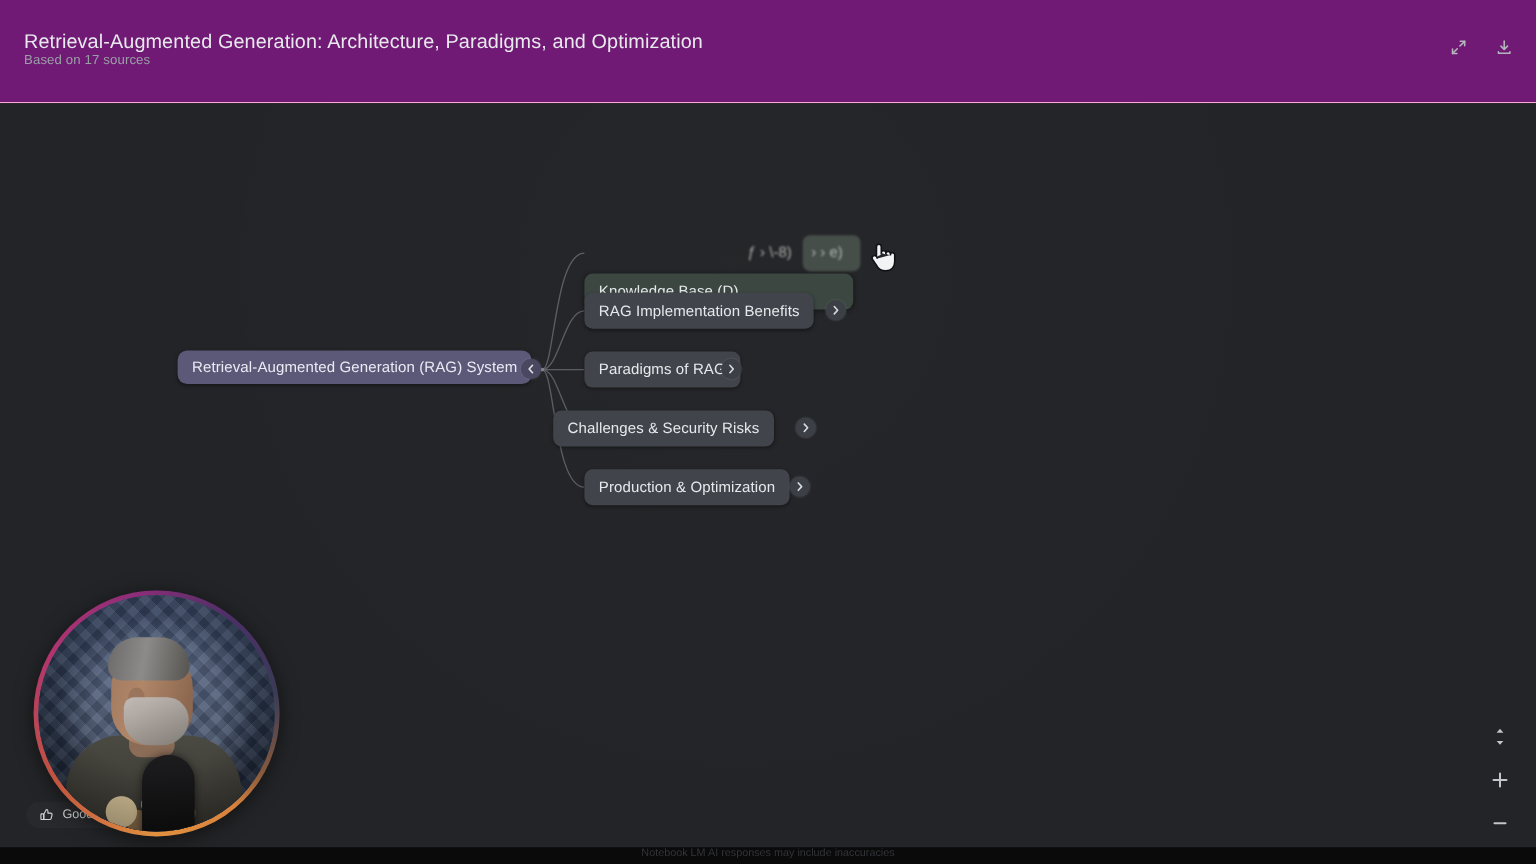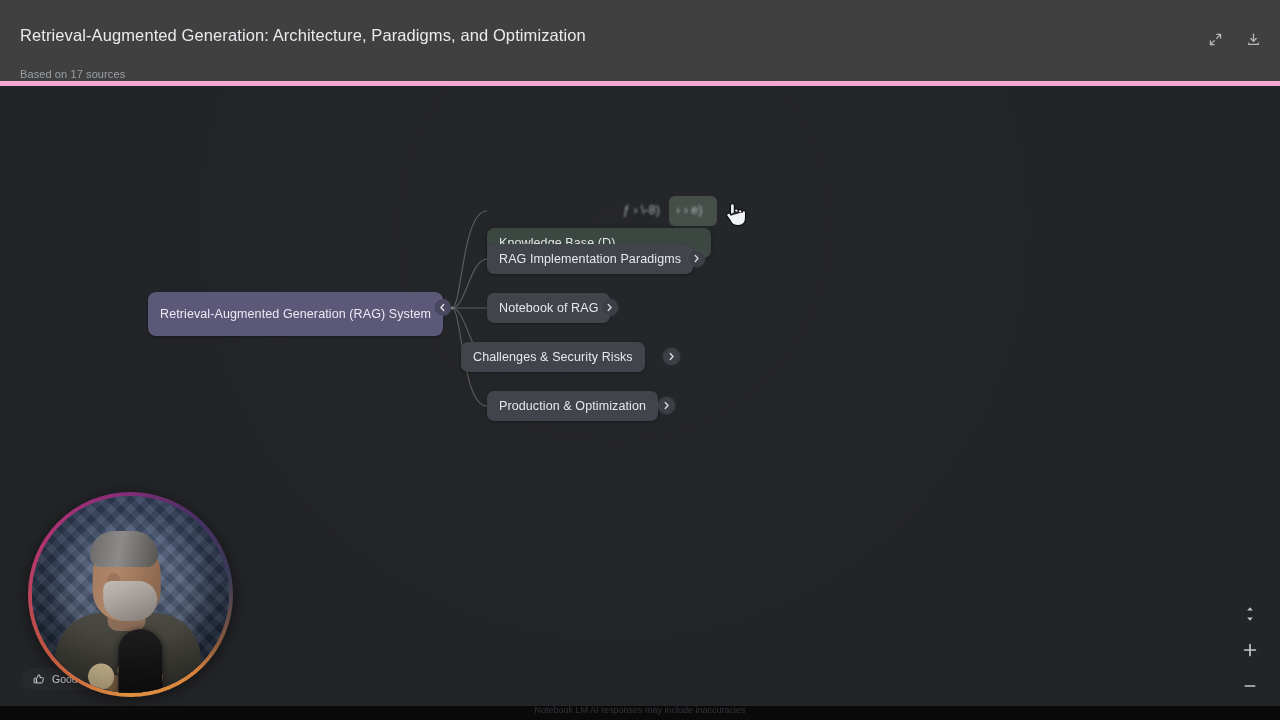--- a/index.html
+++ b/index.html
@@ -10,31 +10,31 @@
   }
   #app {
     position:relative; width:1280px; height:720px;
     background:#1f2023;
     overflow:hidden;
   }
 
   
   .header {
     position:absolute; top:0; left:0; width:1280px; height:86px;
-    background:#404040;
-    border-bottom:5px solid #f9a8d4;
+    background:#701a75;
+    border-bottom:1px solid #f9a8d4;
     padding-left:21px;
   }
   .header-title {
     position:absolute; left:20px; top:26px;
     font-size:16.5px; font-weight:400; color:#e8eaed;
     letter-spacing:0.1px; white-space:nowrap;
   }
   .header-sub {
-    position:absolute; left:20px; top:68px;
+    position:absolute; left:20px; top:44px;
     font-size:11px; color:#9aa0a6; letter-spacing:0.1px;
   }
   .header-actions {
     position:absolute; right:14px; top:26px;
     display:flex; align-items:center; gap:12px;
   }
   .hdr-btn {
     width:26px; height:26px; border-radius:50%;
     display:flex; align-items:center; justify-content:center;
     cursor:pointer; background:transparent; border:none;
@@ -56,21 +56,21 @@
     height:30px; padding:0 12px;
     border-radius:7px;
     font-size:12.5px; letter-spacing:0.1px;
     color:#e6e8eb; white-space:nowrap;
     cursor:pointer;
     box-shadow:0 1px 3px rgba(0,0,0,0.35);
   }
   .node-root {
     background:#5c5878;
     color:#eceaf4;
-    height:44px;
+    height:28px;
     border-radius:8px;
   }
   .node-child { background:#41454b; }
   .node-hover {
     background:#3b4740;
     box-shadow:0 1px 4px rgba(0,0,0,0.4);
     margin-top:32px;
   }
 
   
@@ -271,30 +271,30 @@
     </div>
 
     <div class="node node-child node-hover" style="left:487px; top:110px; padding-right:96px;">
       <span>Knowledge Base (D)</span>
     </div>
     <div class="ghost" style="left:623px; top:117px;">ƒ › \-8)</div>
     <div class="ghost-chip" style="left:669px; top:110px; width:48px; height:30px;"></div>
     <div class="ghost" style="left:676px; top:117px;">› › е)</div>
 
     <div class="node node-child" style="left:487px; top:158px;">
-      <span>RAG Implementation Paradigms</span>
+      <span>RAG Implementation Benefits</span>
     </div>
     <div class="chev" style="left:688px; top:164px;">
       <svg width="9" height="9" viewBox="0 0 10 10">
         <path d="M3.6 1.6 6.7 5l-3.1 3.4" fill="none" stroke="#d8dade" stroke-width="1.5" stroke-linecap="round" stroke-linejoin="round"></path>
       </svg>
     </div>
 
     <div class="node node-child" style="left:487px; top:207px;">
-      <span>Notebook of RAG</span>
+      <span>Paradigms of RAG</span>
     </div>
     <div class="chev" style="left:601px; top:213px;">
       <svg width="9" height="9" viewBox="0 0 10 10">
         <path d="M3.6 1.6 6.7 5l-3.1 3.4" fill="none" stroke="#d8dade" stroke-width="1.5" stroke-linecap="round" stroke-linejoin="round"></path>
       </svg>
     </div>
 
     <div class="node node-child" style="left:461px; top:256px;">
       <span>Challenges &amp; Security Risks</span>
     </div>

